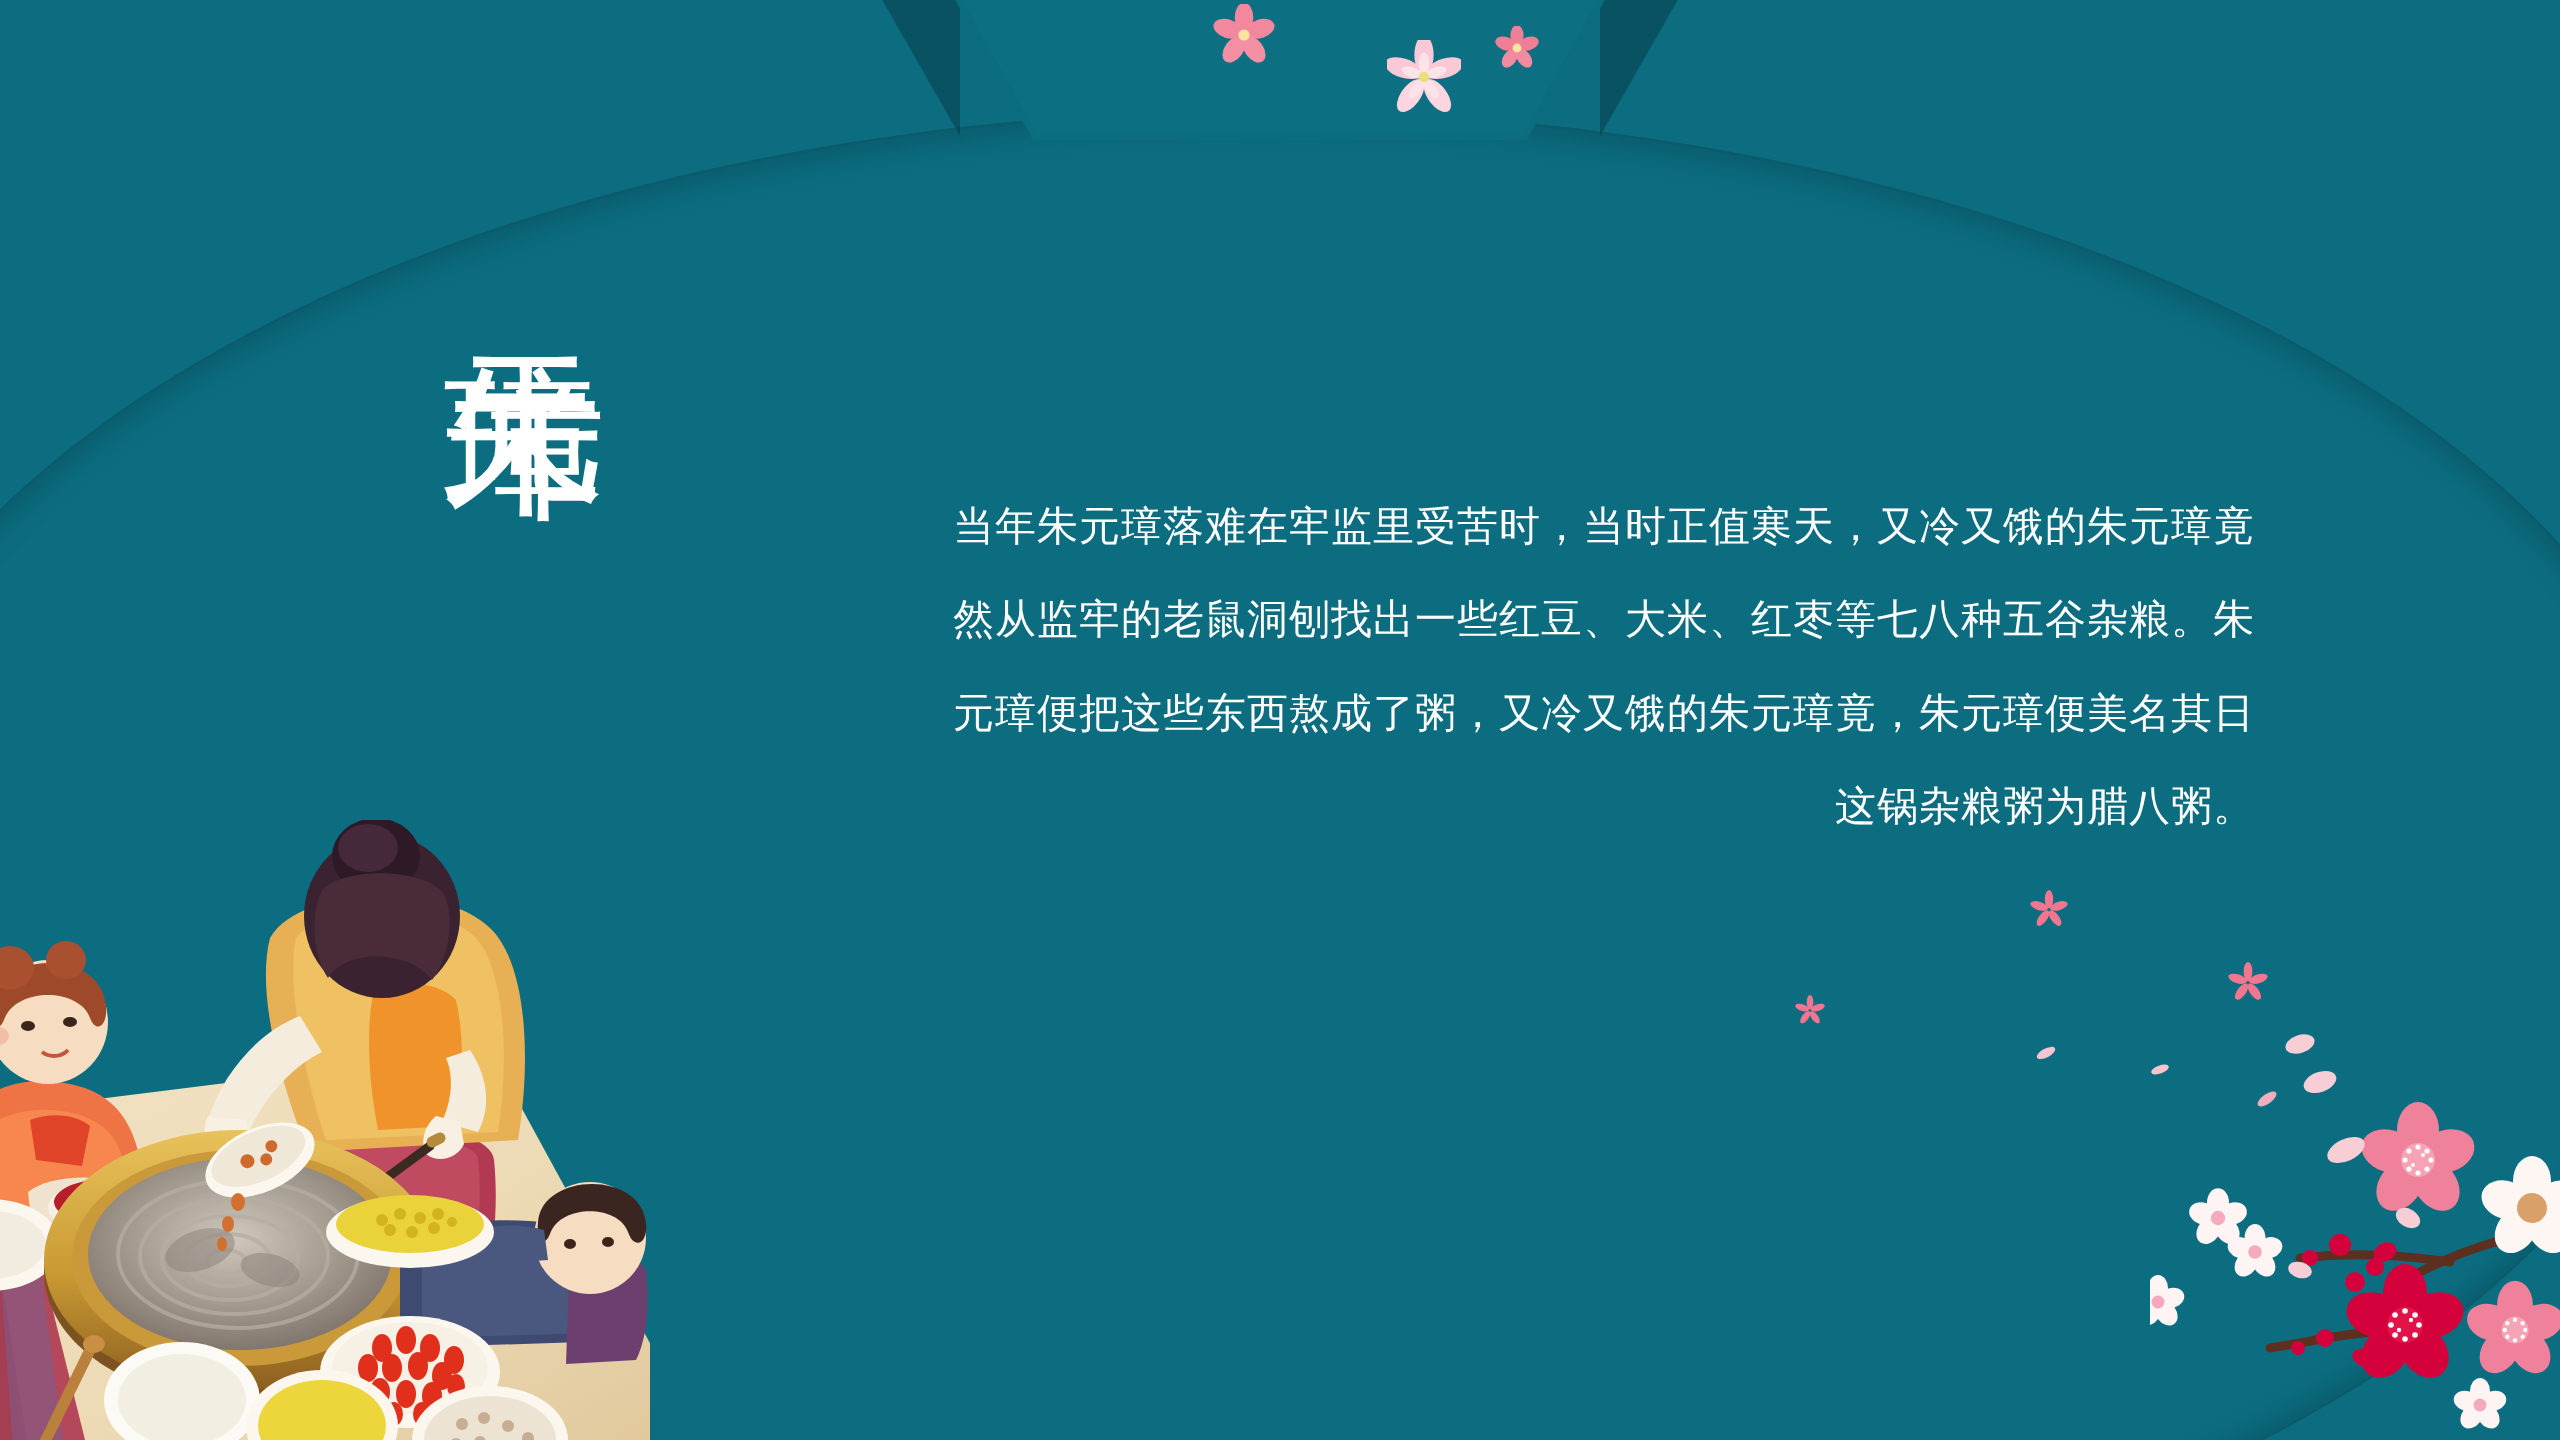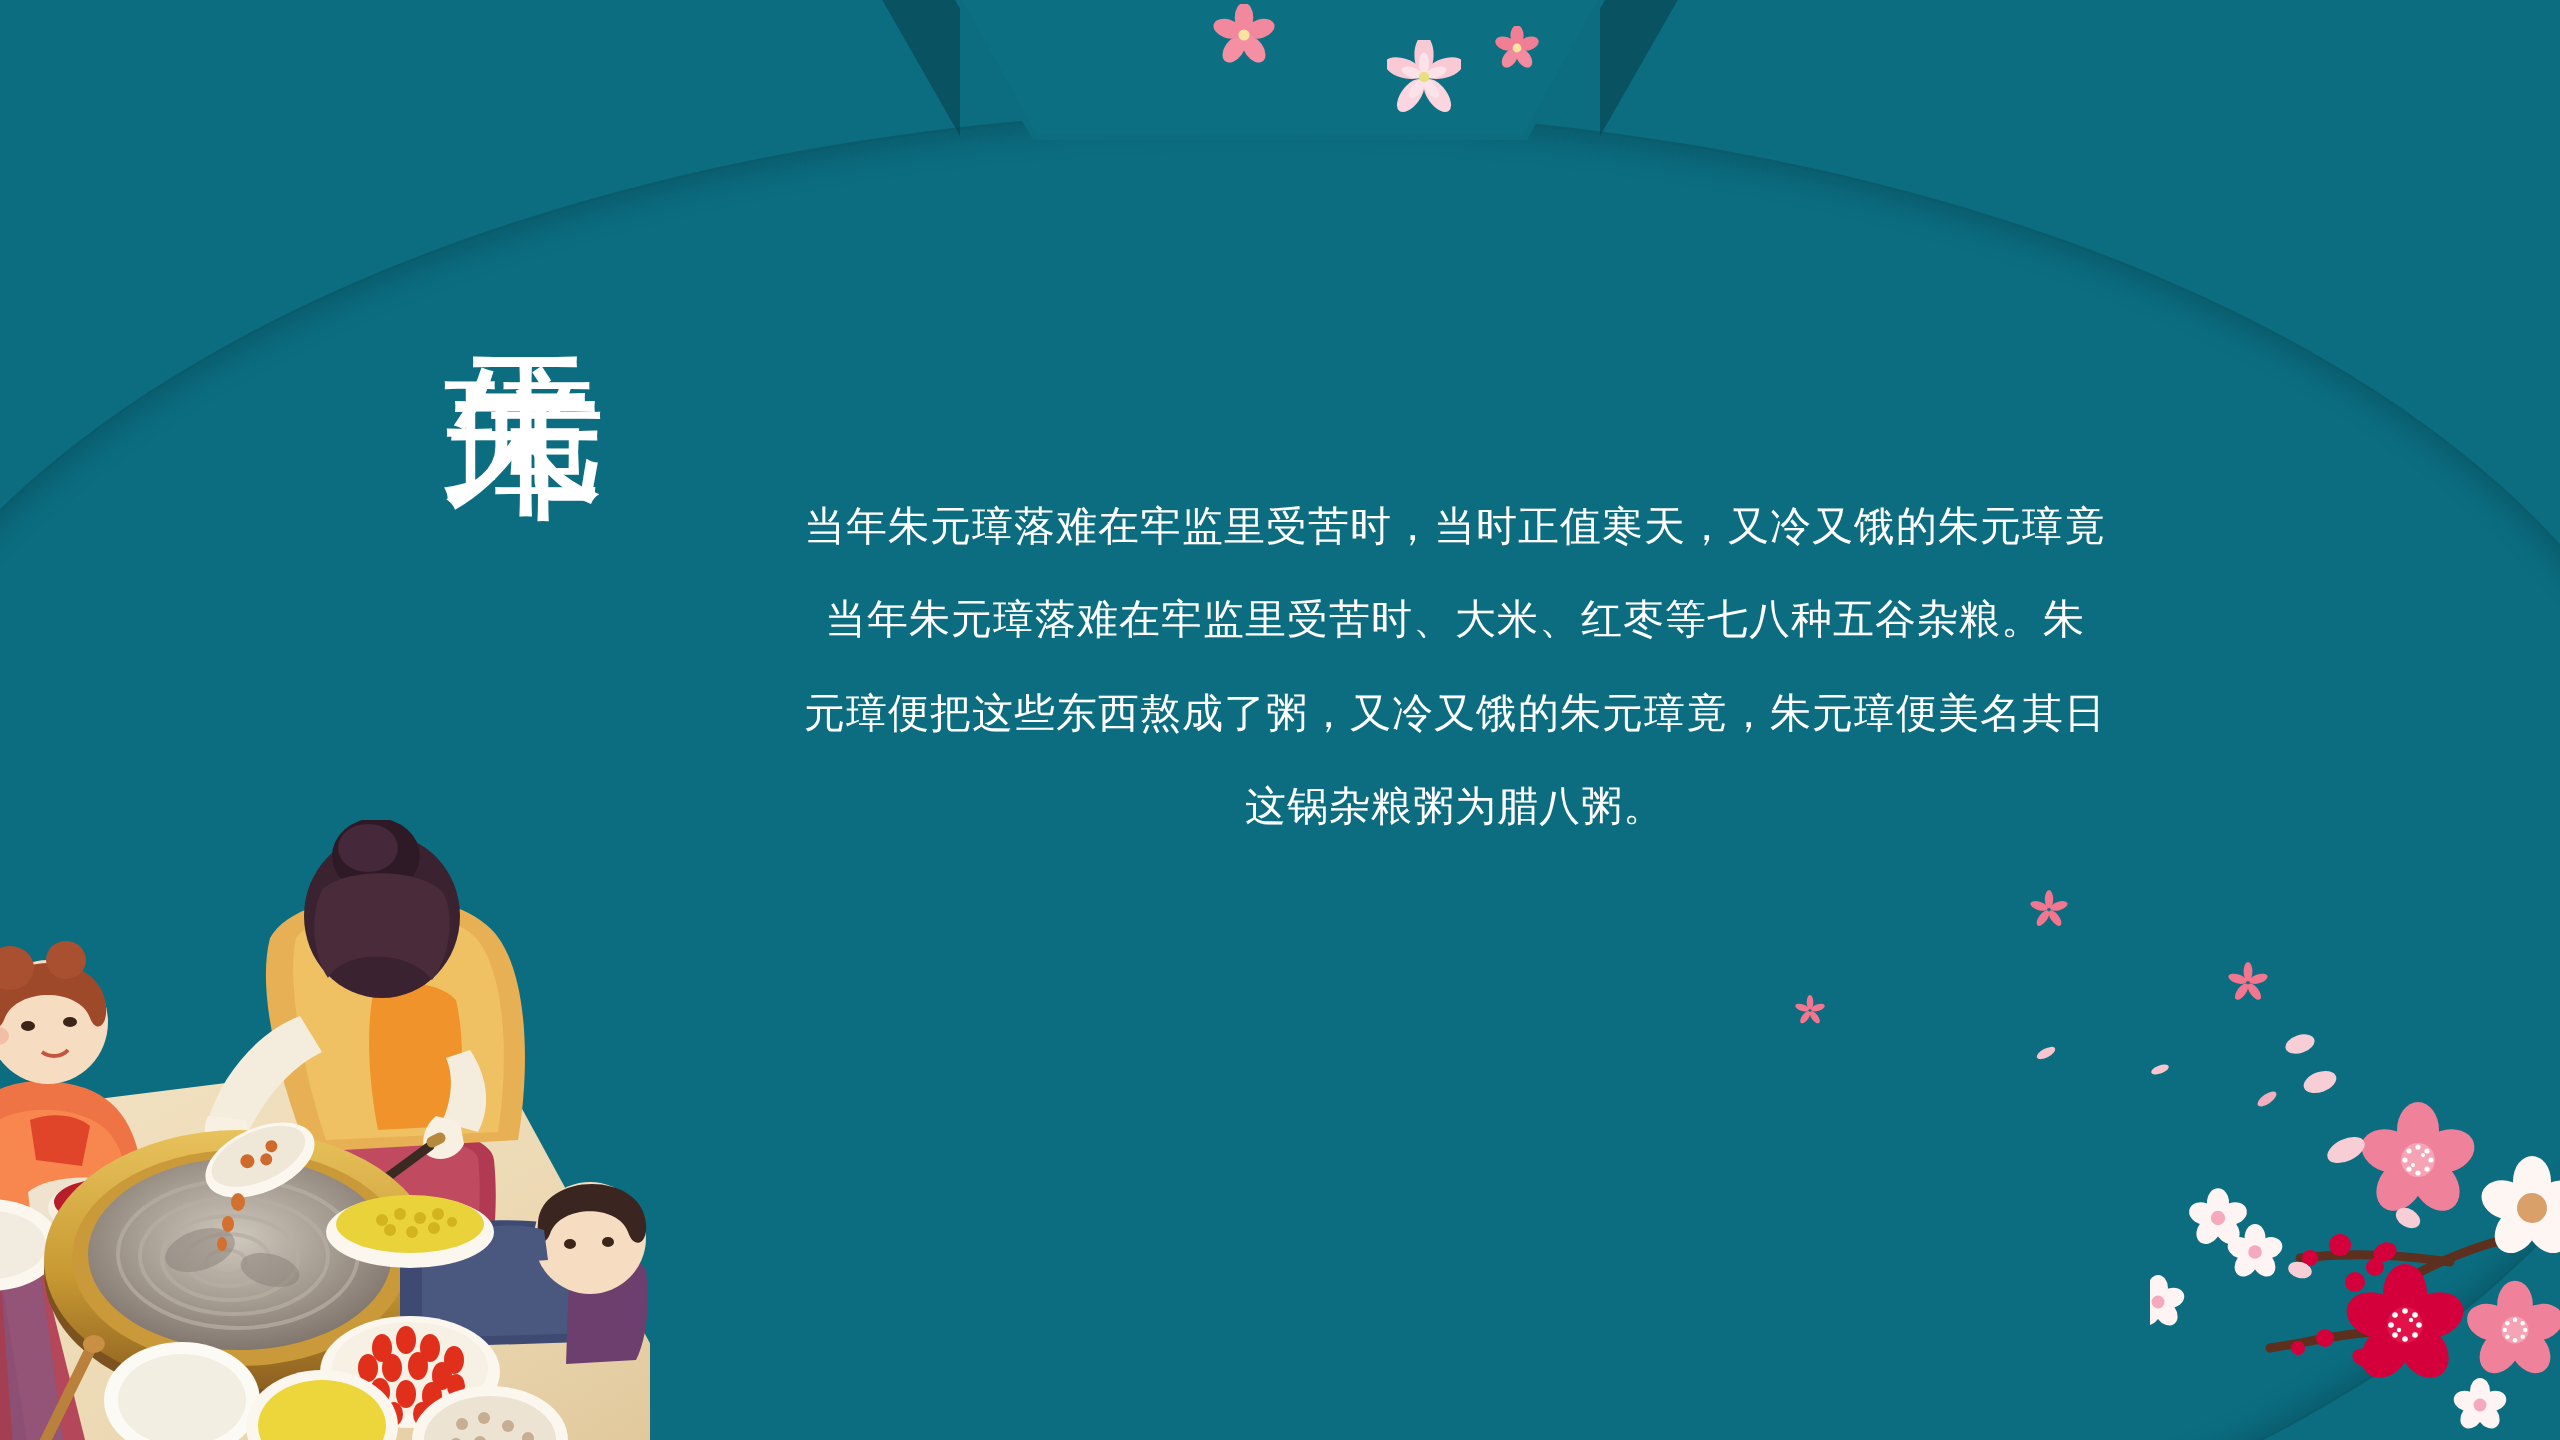--- a/index.html
+++ b/index.html
@@ -76,21 +76,21 @@
   
   .body-text{
     position:absolute;
     left:655px; top:480px;
     width:1600px;
     color:#ffffff;
     font-size:41px;
     line-height:2.28;
     letter-spacing:1px;
     font-weight:400;
-    text-align:center;
+    text-align:right;
   }
   .body-text p{margin:0;}
 
   
   .illus{
     position:absolute;
     left:-30px; bottom:0;
     width:680px; height:620px;
     overflow:hidden;
   }
@@ -155,21 +155,21 @@
         <ellipse cx="24" cy="40" rx="15" ry="24" fill="#f07f95" transform="rotate(288 24 40)"></ellipse>
         <circle cx="50" cy="50" r="10" fill="#fbe3a0"></circle>
       </g>
     </svg>
   </div>
 
   <div class="vtitle">朱元璋</div>
 
   <div class="body-text">
     <p>当年朱元璋落难在牢监里受苦时，当时正值寒天，又冷又饿的朱元璋竟</p>
-    <p>当年朱元璋落难在牢监里受苦时、大米、红枣等七八种五谷杂粮。朱</p>
+    <p>然从监牢的老鼠洞刨找出一些红豆、大米、红枣等七八种五谷杂粮。朱</p>
     <p>元璋便把这些东西熬成了粥，又冷又饿的朱元璋竟，朱元璋便美名其日</p>
     <p>这锅杂粮粥为腊八粥。</p>
   </div>
 
   <svg class="petal-dot" style="left:2030px;top:890px;" width="38" height="38" viewBox="0 0 100 100">
     <g fill="#f2768f">
       <ellipse cx="50" cy="24" rx="11" ry="24"></ellipse>
       <ellipse cx="76" cy="42" rx="11" ry="24" transform="rotate(72 76 42)"></ellipse>
       <ellipse cx="66" cy="74" rx="11" ry="24" transform="rotate(144 66 74)"></ellipse>
       <ellipse cx="34" cy="74" rx="11" ry="24" transform="rotate(216 34 74)"></ellipse>

